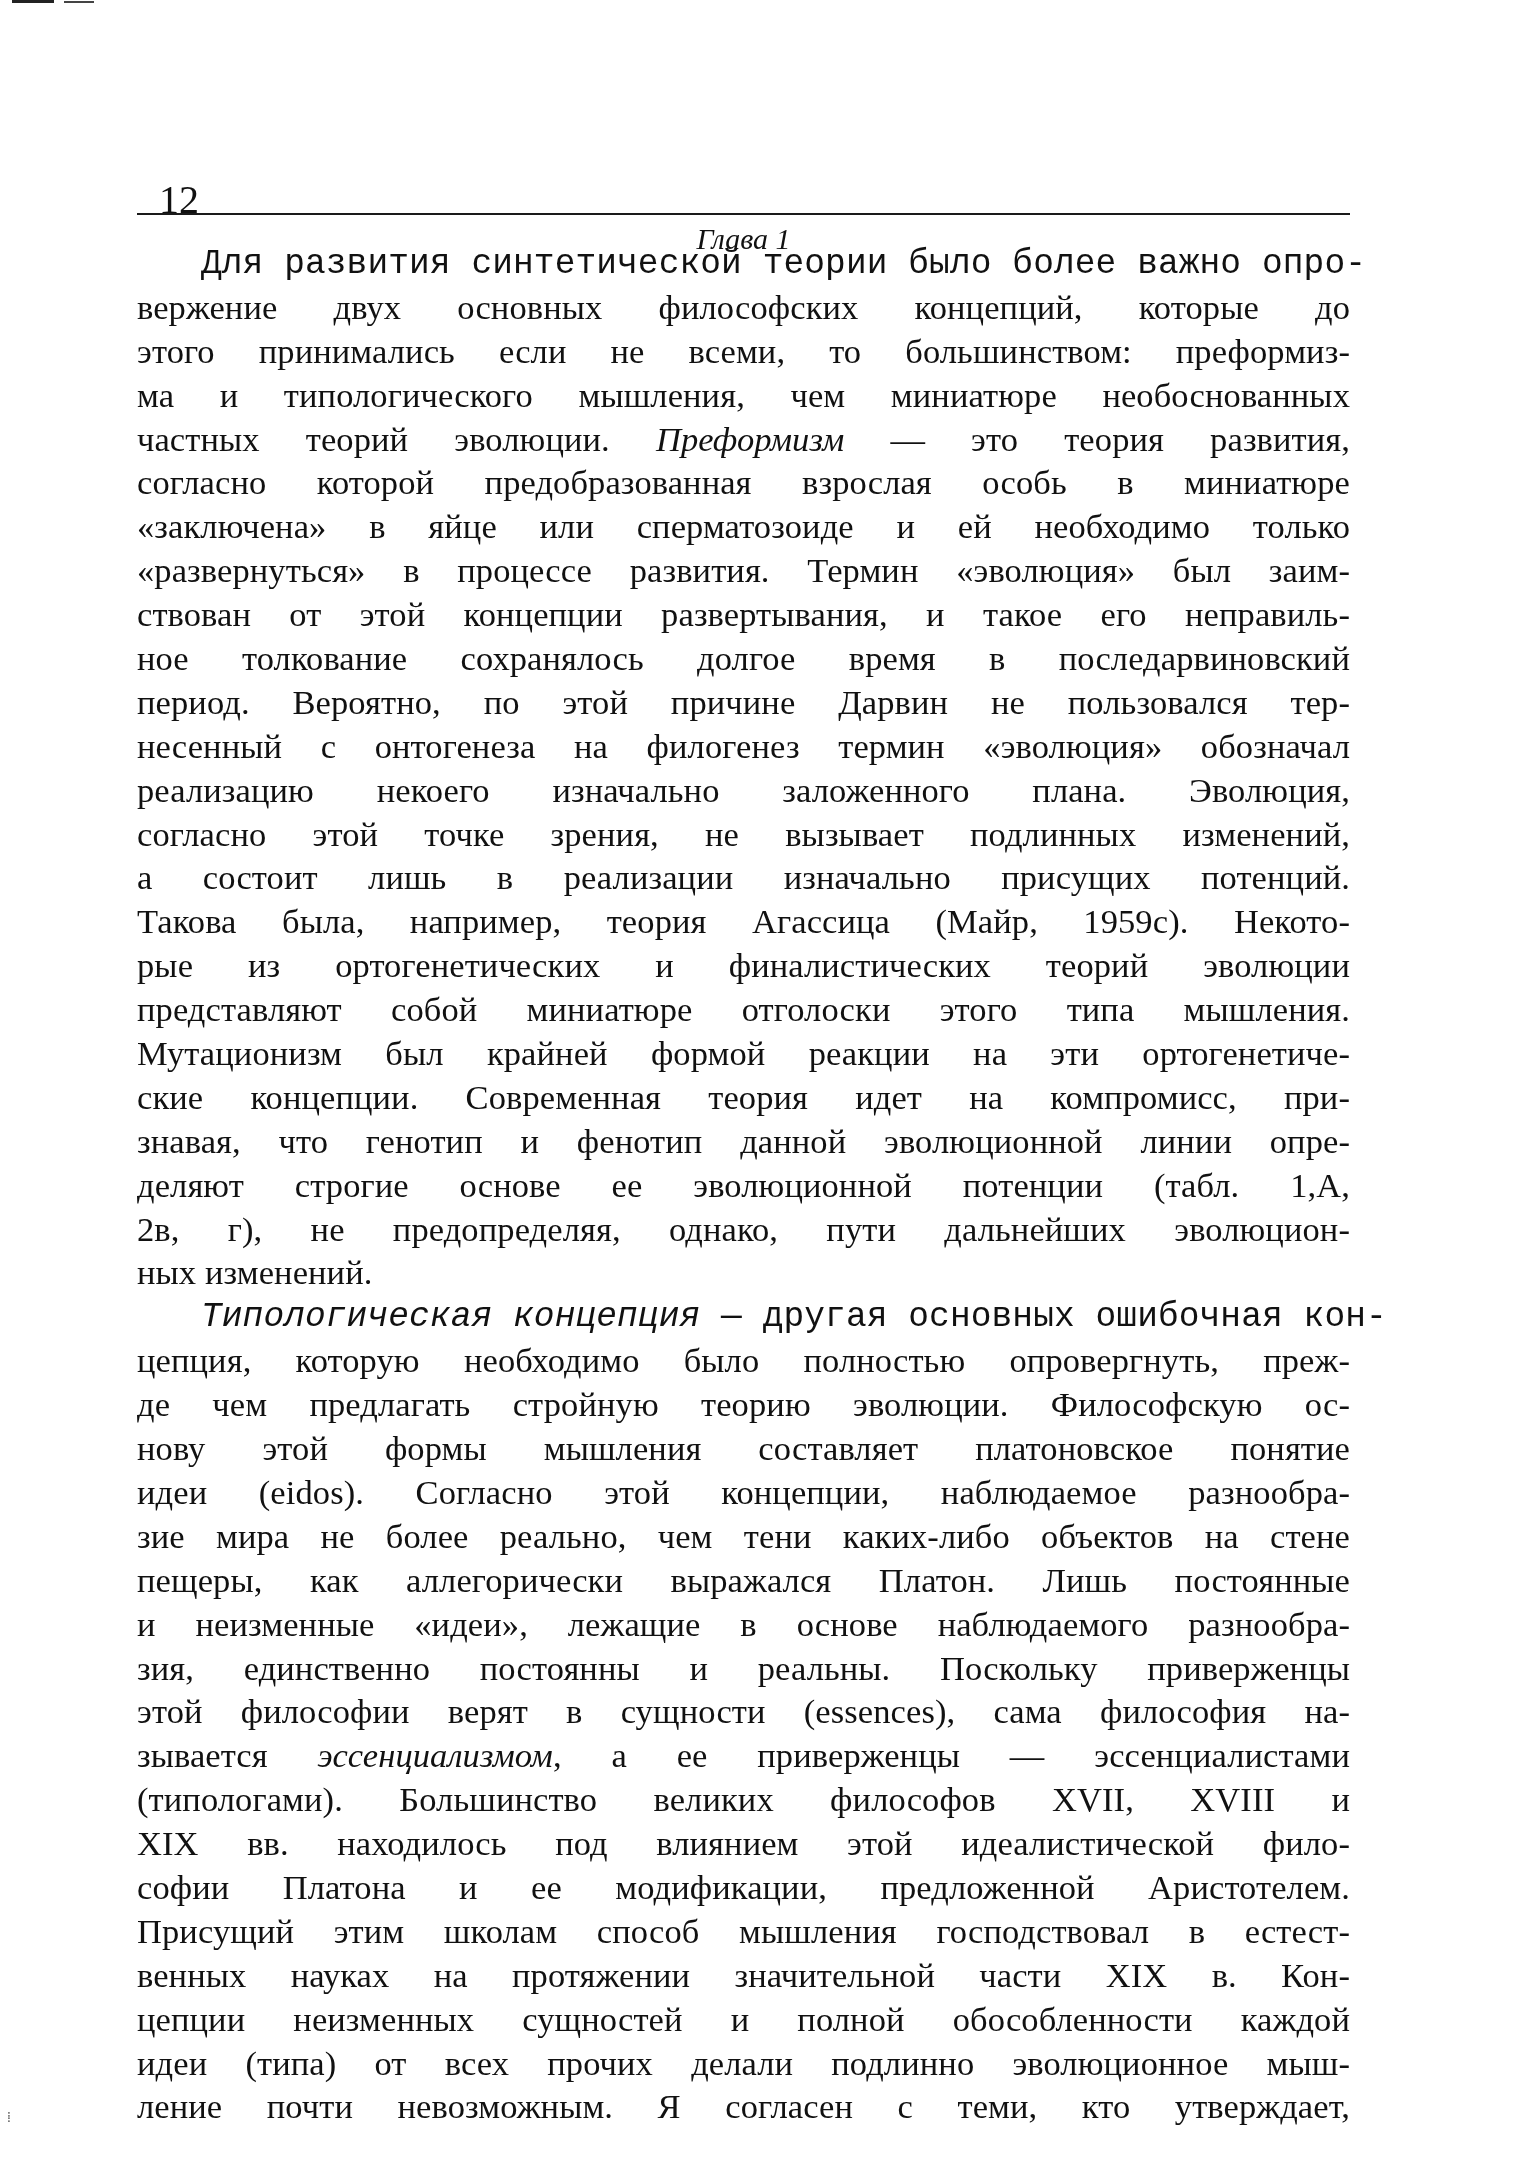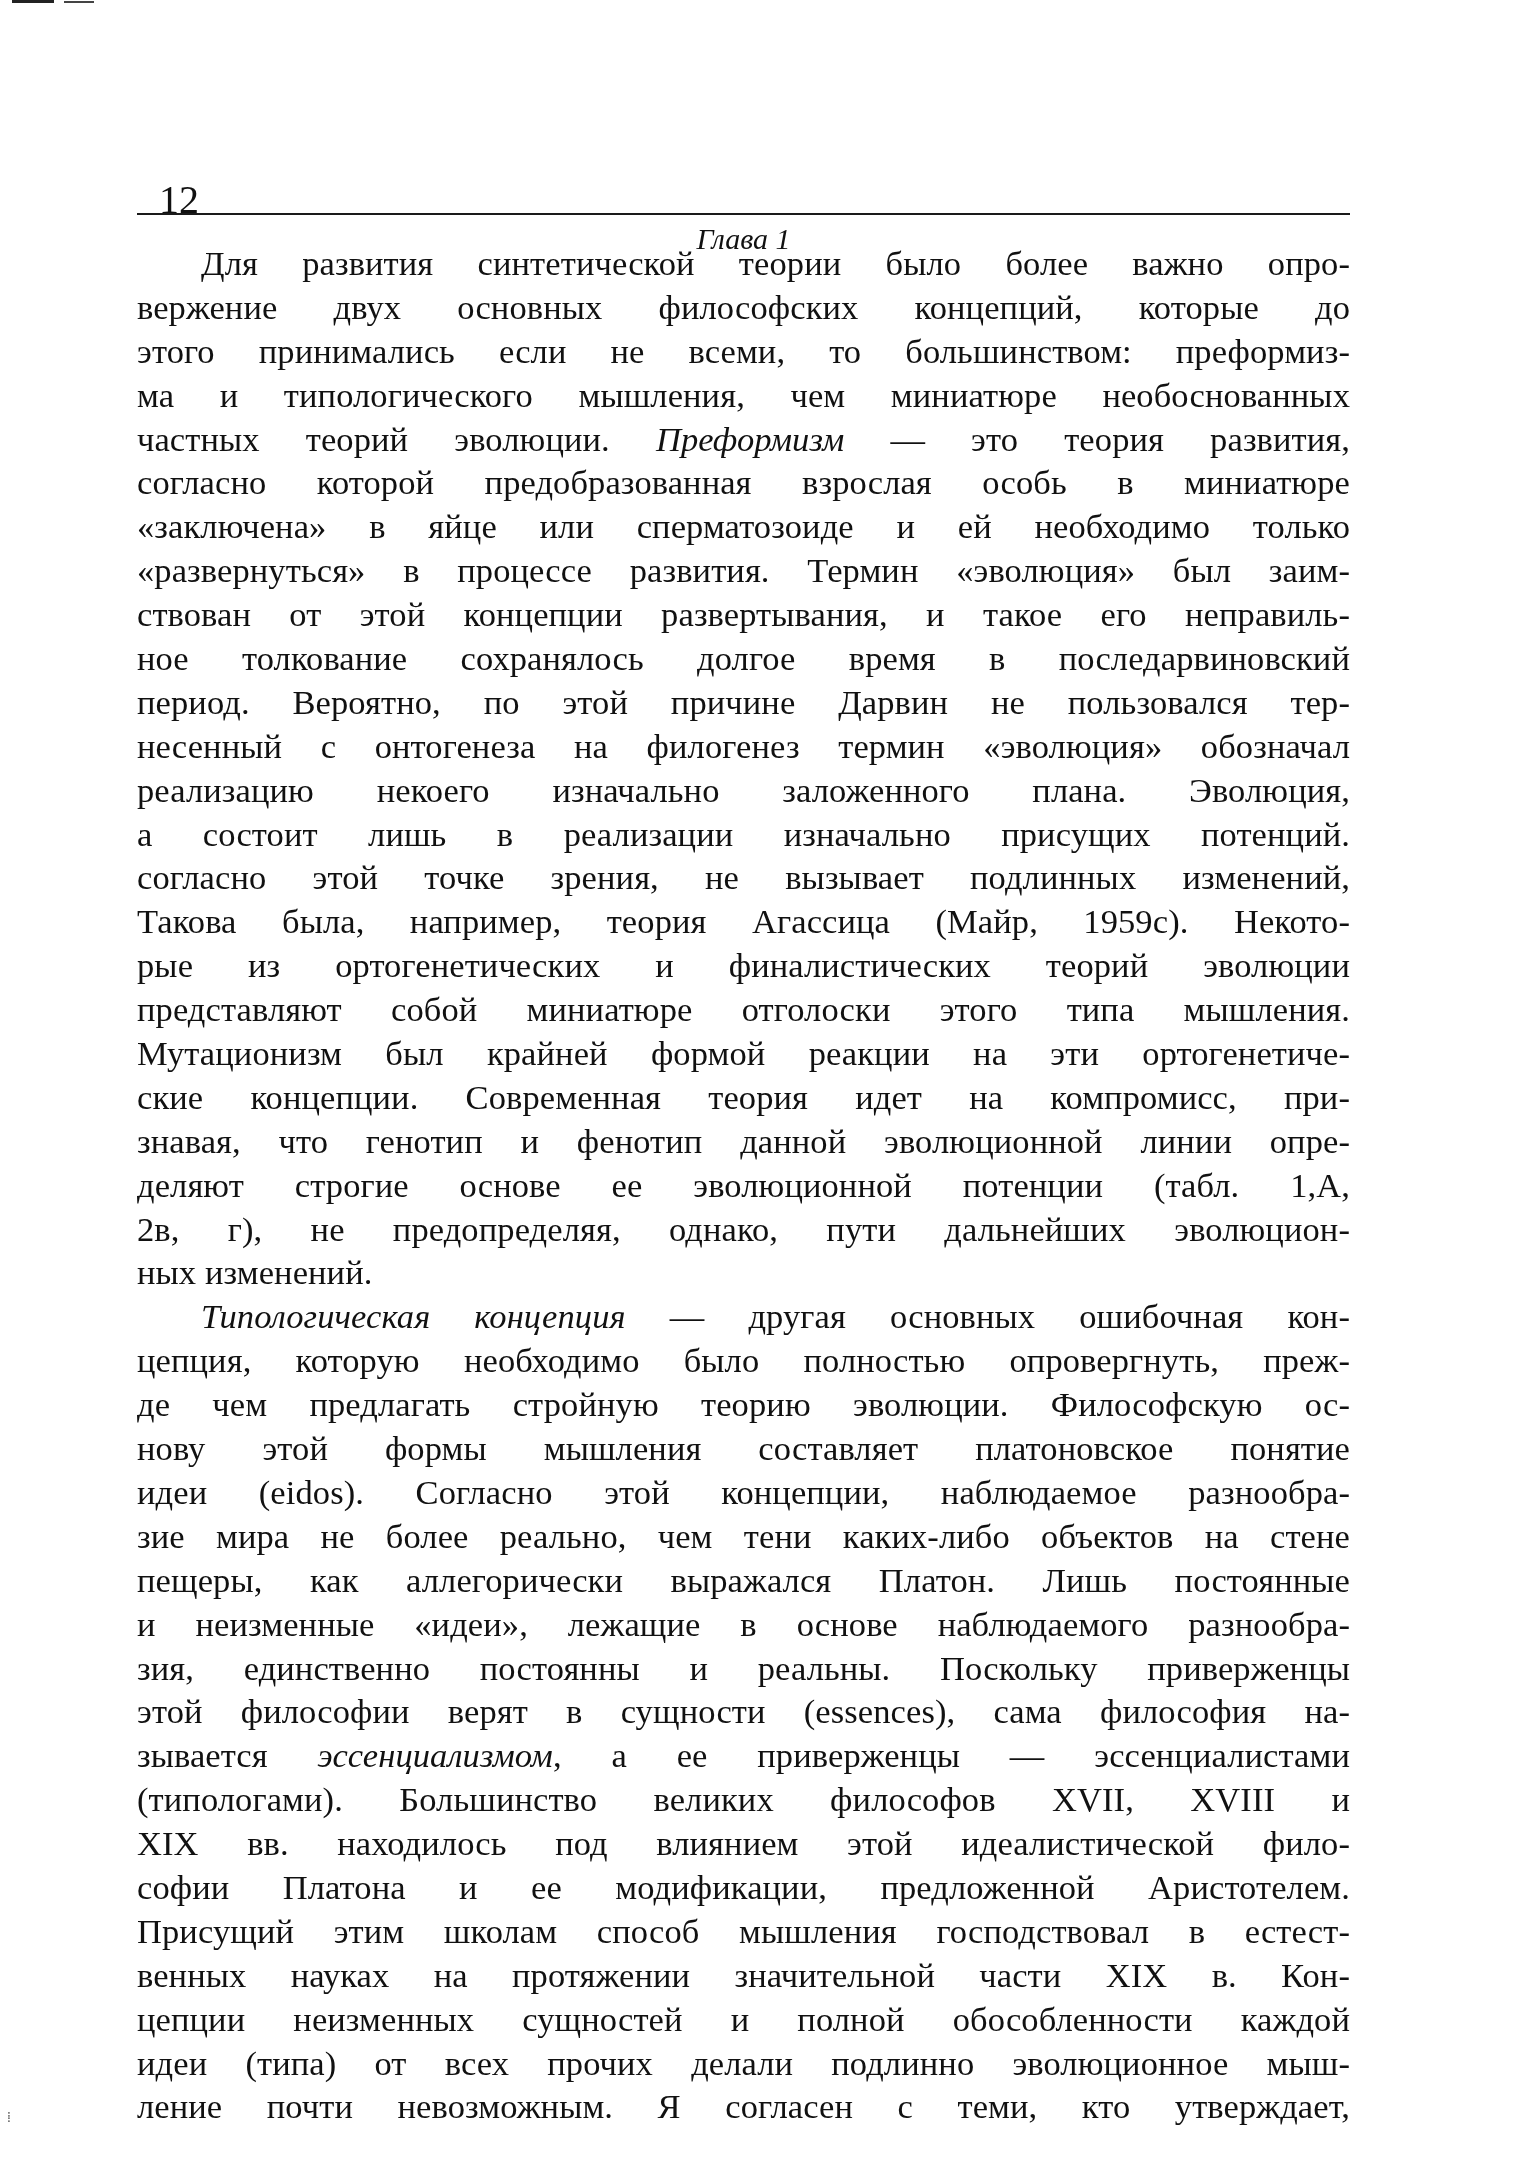--- a/index.html
+++ b/index.html
@@ -8,21 +8,21 @@
   .scan-mark-top { position: absolute; left: 12px; top: 0; width: 42px; height: 3px; background: #222; }
   .scan-mark-top2 { position: absolute; left: 64px; top: 1px; width: 30px; height: 2px; background: #444; }
   .header { position: absolute; left: 137px; top: 172px; width: 1213px; height: 40px; }
   .page-number { position: absolute; left: 22px; top: 4px; font-size: 40px; }
   .running-head { position: absolute; left: 0; width: 100%; top: 4px; text-align: center;
                   font-size: 30px; font-style: italic; margin-top: 46px; }
   .header-rule { position: absolute; left: 137px; top: 213px; width: 1213px; height: 2px; background: #1a1a1a; }
   .body-text { position: absolute; left: 137px; top: 242px; width: 1213px; }
   .line { height: 43.9px; line-height: 43.9px; font-size: 34.5px; white-space: nowrap;
           text-align: justify; text-align-last: justify; letter-spacing: 0.1px; }
-  .line.indent { padding-left: 64px; }
+  .line.indent { padding-left: 64px; font-family: Liberation Mono, monospace; }
   .line.last { text-align-last: left; }
   .line i { font-style: italic; }
   .stray-mark { position: absolute; left: 7px; top: 2110px; font-size: 14px; color: #555; }
 </style>
 </head>
 <body>
 
 <div class="scan-mark-top"></div>
 <div class="scan-mark-top2"></div>
 
@@ -39,22 +39,22 @@
     <div class="line"><span>ма и типологического мышления, чем миниатюре необоснованных</span></div>
     <div class="line"><span>частных теорий эволюции. </span><i>Преформизм</i><span> — это теория развития,</span></div>
     <div class="line"><span>согласно которой предобразованная взрослая особь в миниатюре</span></div>
     <div class="line"><span>«заключена» в яйце или сперматозоиде и ей необходимо только</span></div>
     <div class="line"><span>«развернуться» в процессе развития. Термин «эволюция» был заим-</span></div>
     <div class="line"><span>ствован от этой концепции развертывания, и такое его неправиль-</span></div>
     <div class="line"><span>ное толкование сохранялось долгое время в последарвиновский</span></div>
     <div class="line"><span>период. Вероятно, по этой причине Дарвин не пользовался тер-</span></div>
     <div class="line"><span>несенный с онтогенеза на филогенез термин «эволюция» обозначал</span></div>
     <div class="line"><span>реализацию некоего изначально заложенного плана. Эволюция,</span></div>
+    <div class="line"><span>согласно этой точке зрения, не вызывает подлинных изменений,</span></div>
     <div class="line"><span>а состоит лишь в реализации изначально присущих потенций.</span></div>
-    <div class="line"><span>согласно этой точке зрения, не вызывает подлинных изменений,</span></div>
     <div class="line"><span>Такова была, например, теория Агассица (Майр, 1959с). Некото-</span></div>
     <div class="line"><span>рые из ортогенетических и финалистических теорий эволюции</span></div>
     <div class="line"><span>представляют собой миниатюре отголоски этого типа мышления.</span></div>
     <div class="line"><span>Мутационизм был крайней формой реакции на эти ортогенетиче-</span></div>
     <div class="line"><span>ские концепции. Современная теория идет на компромисс, при-</span></div>
     <div class="line"><span>знавая, что генотип и фенотип данной эволюционной линии опре-</span></div>
     <div class="line"><span>деляют строгие основе ее эволюционной потенции (табл. 1,А,</span></div>
     <div class="line"><span>2в, г), не предопределяя, однако, пути дальнейших эволюцион-</span></div>
     <div class="line last"><span>ных изменений.</span></div>
     <div class="line indent"><i>Типологическая концепция</i><span> — другая основных ошибочная кон-</span></div>

